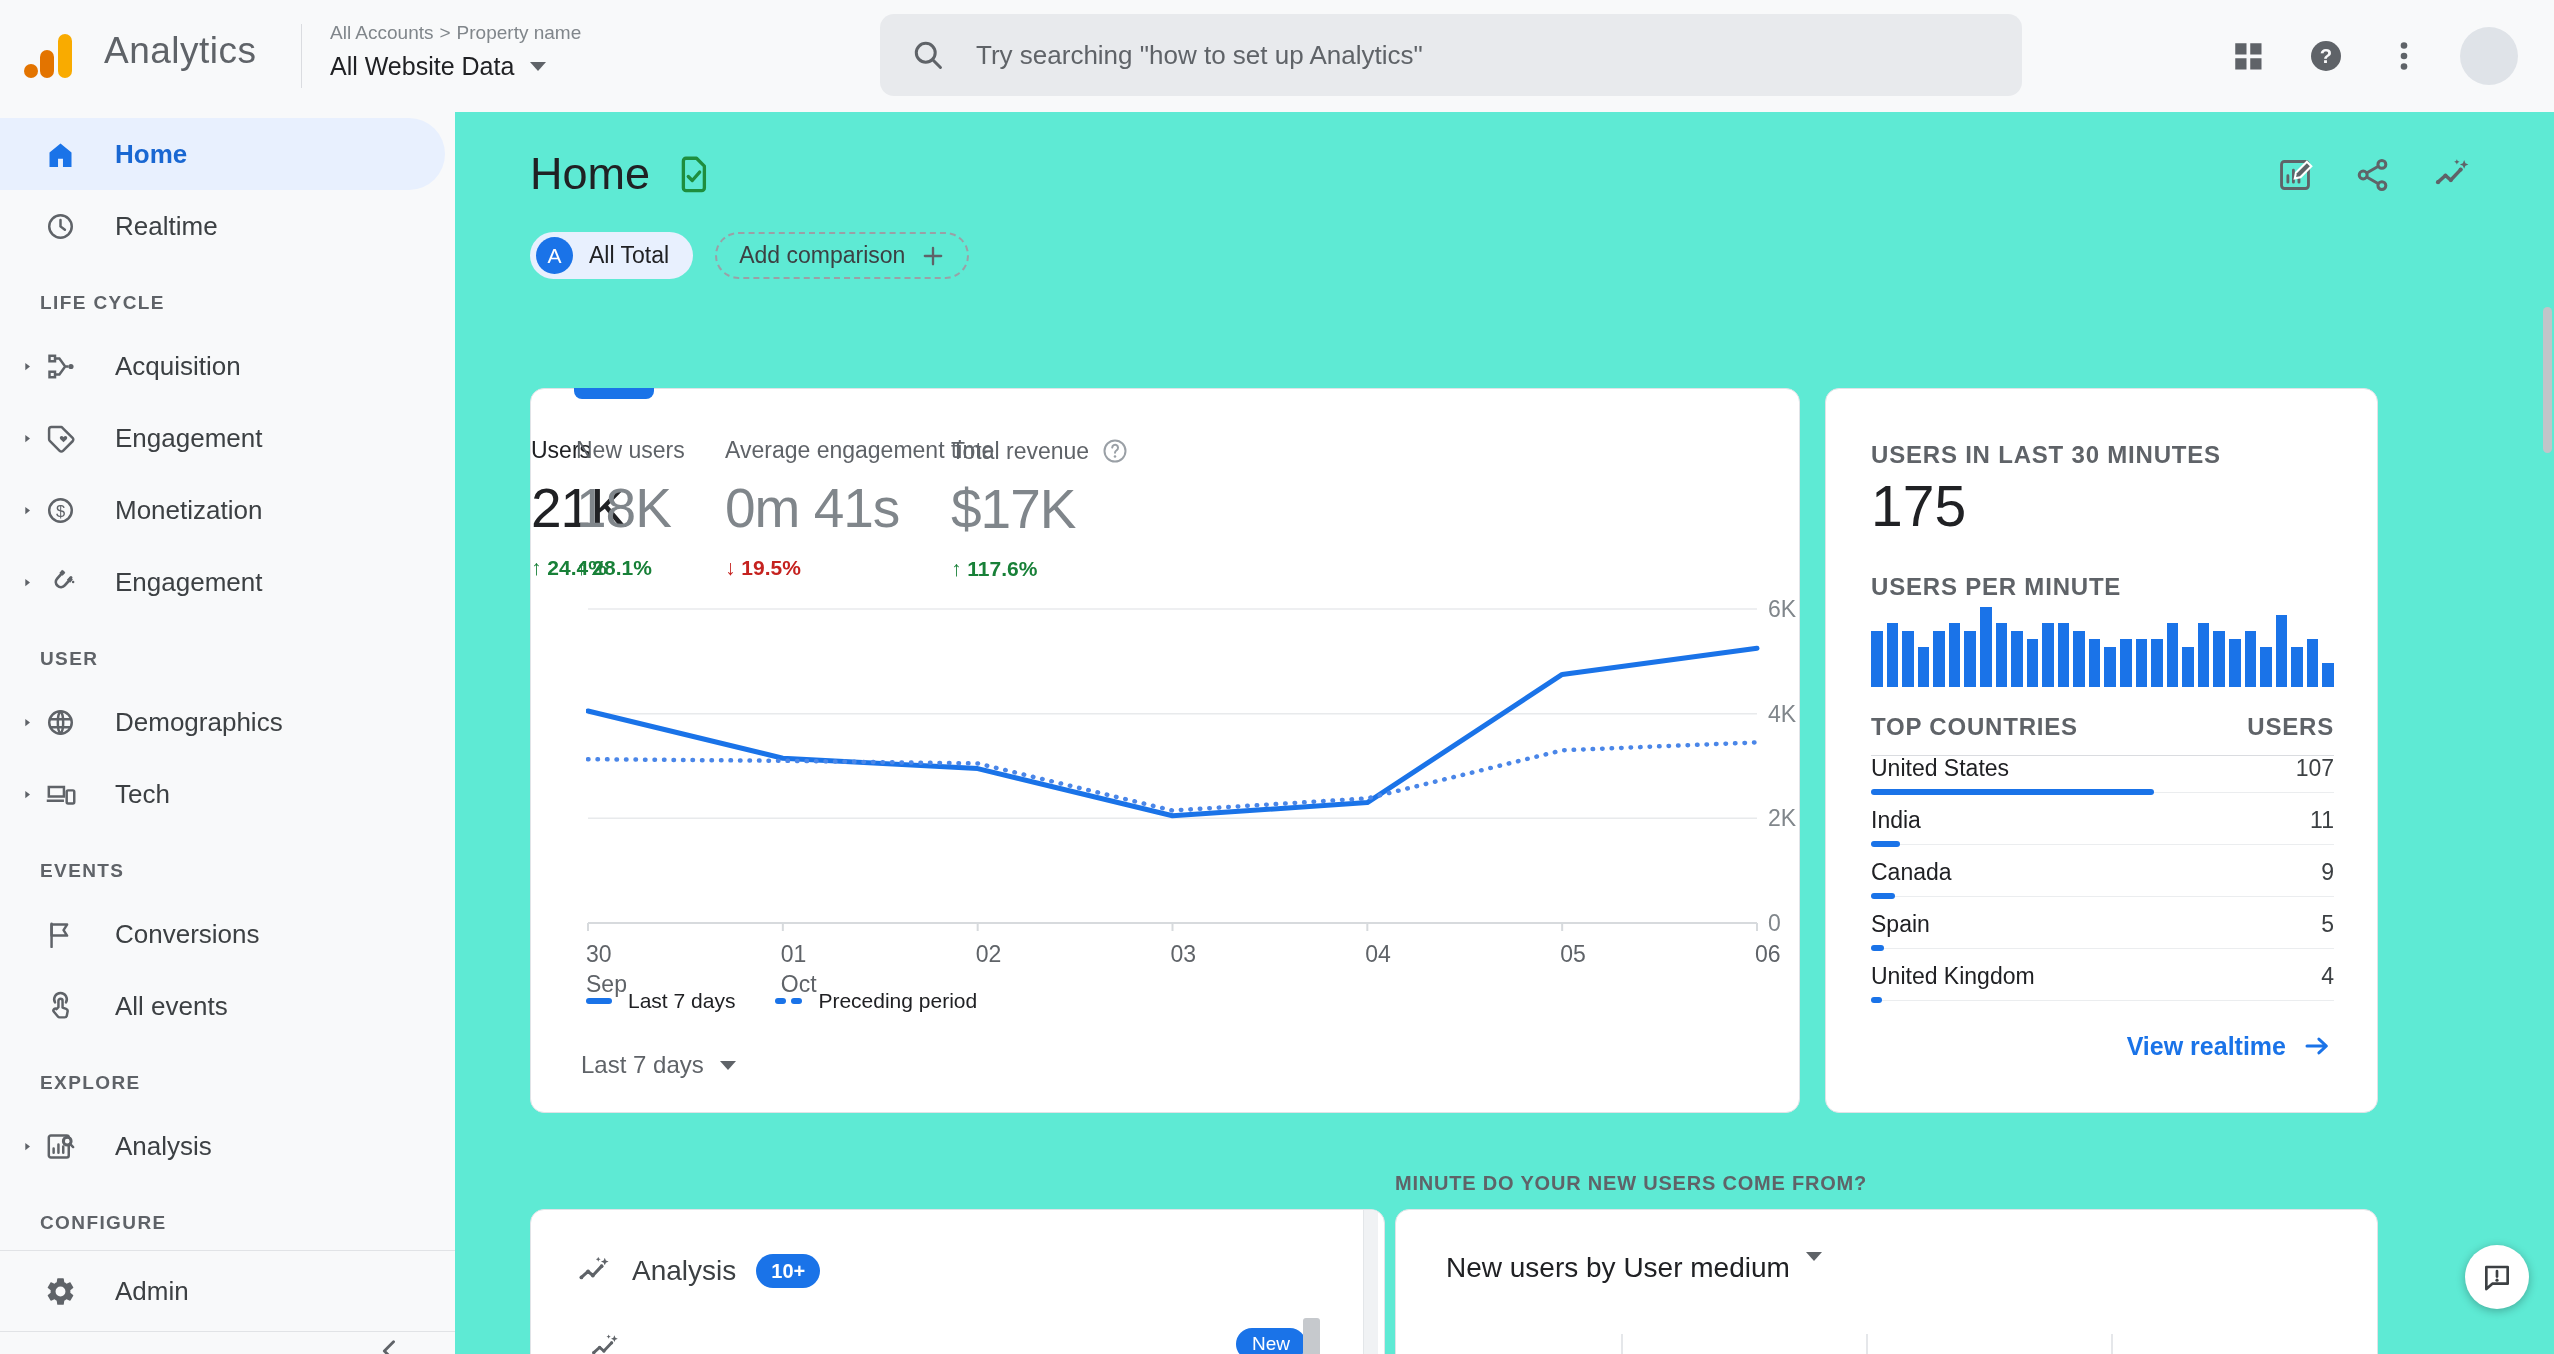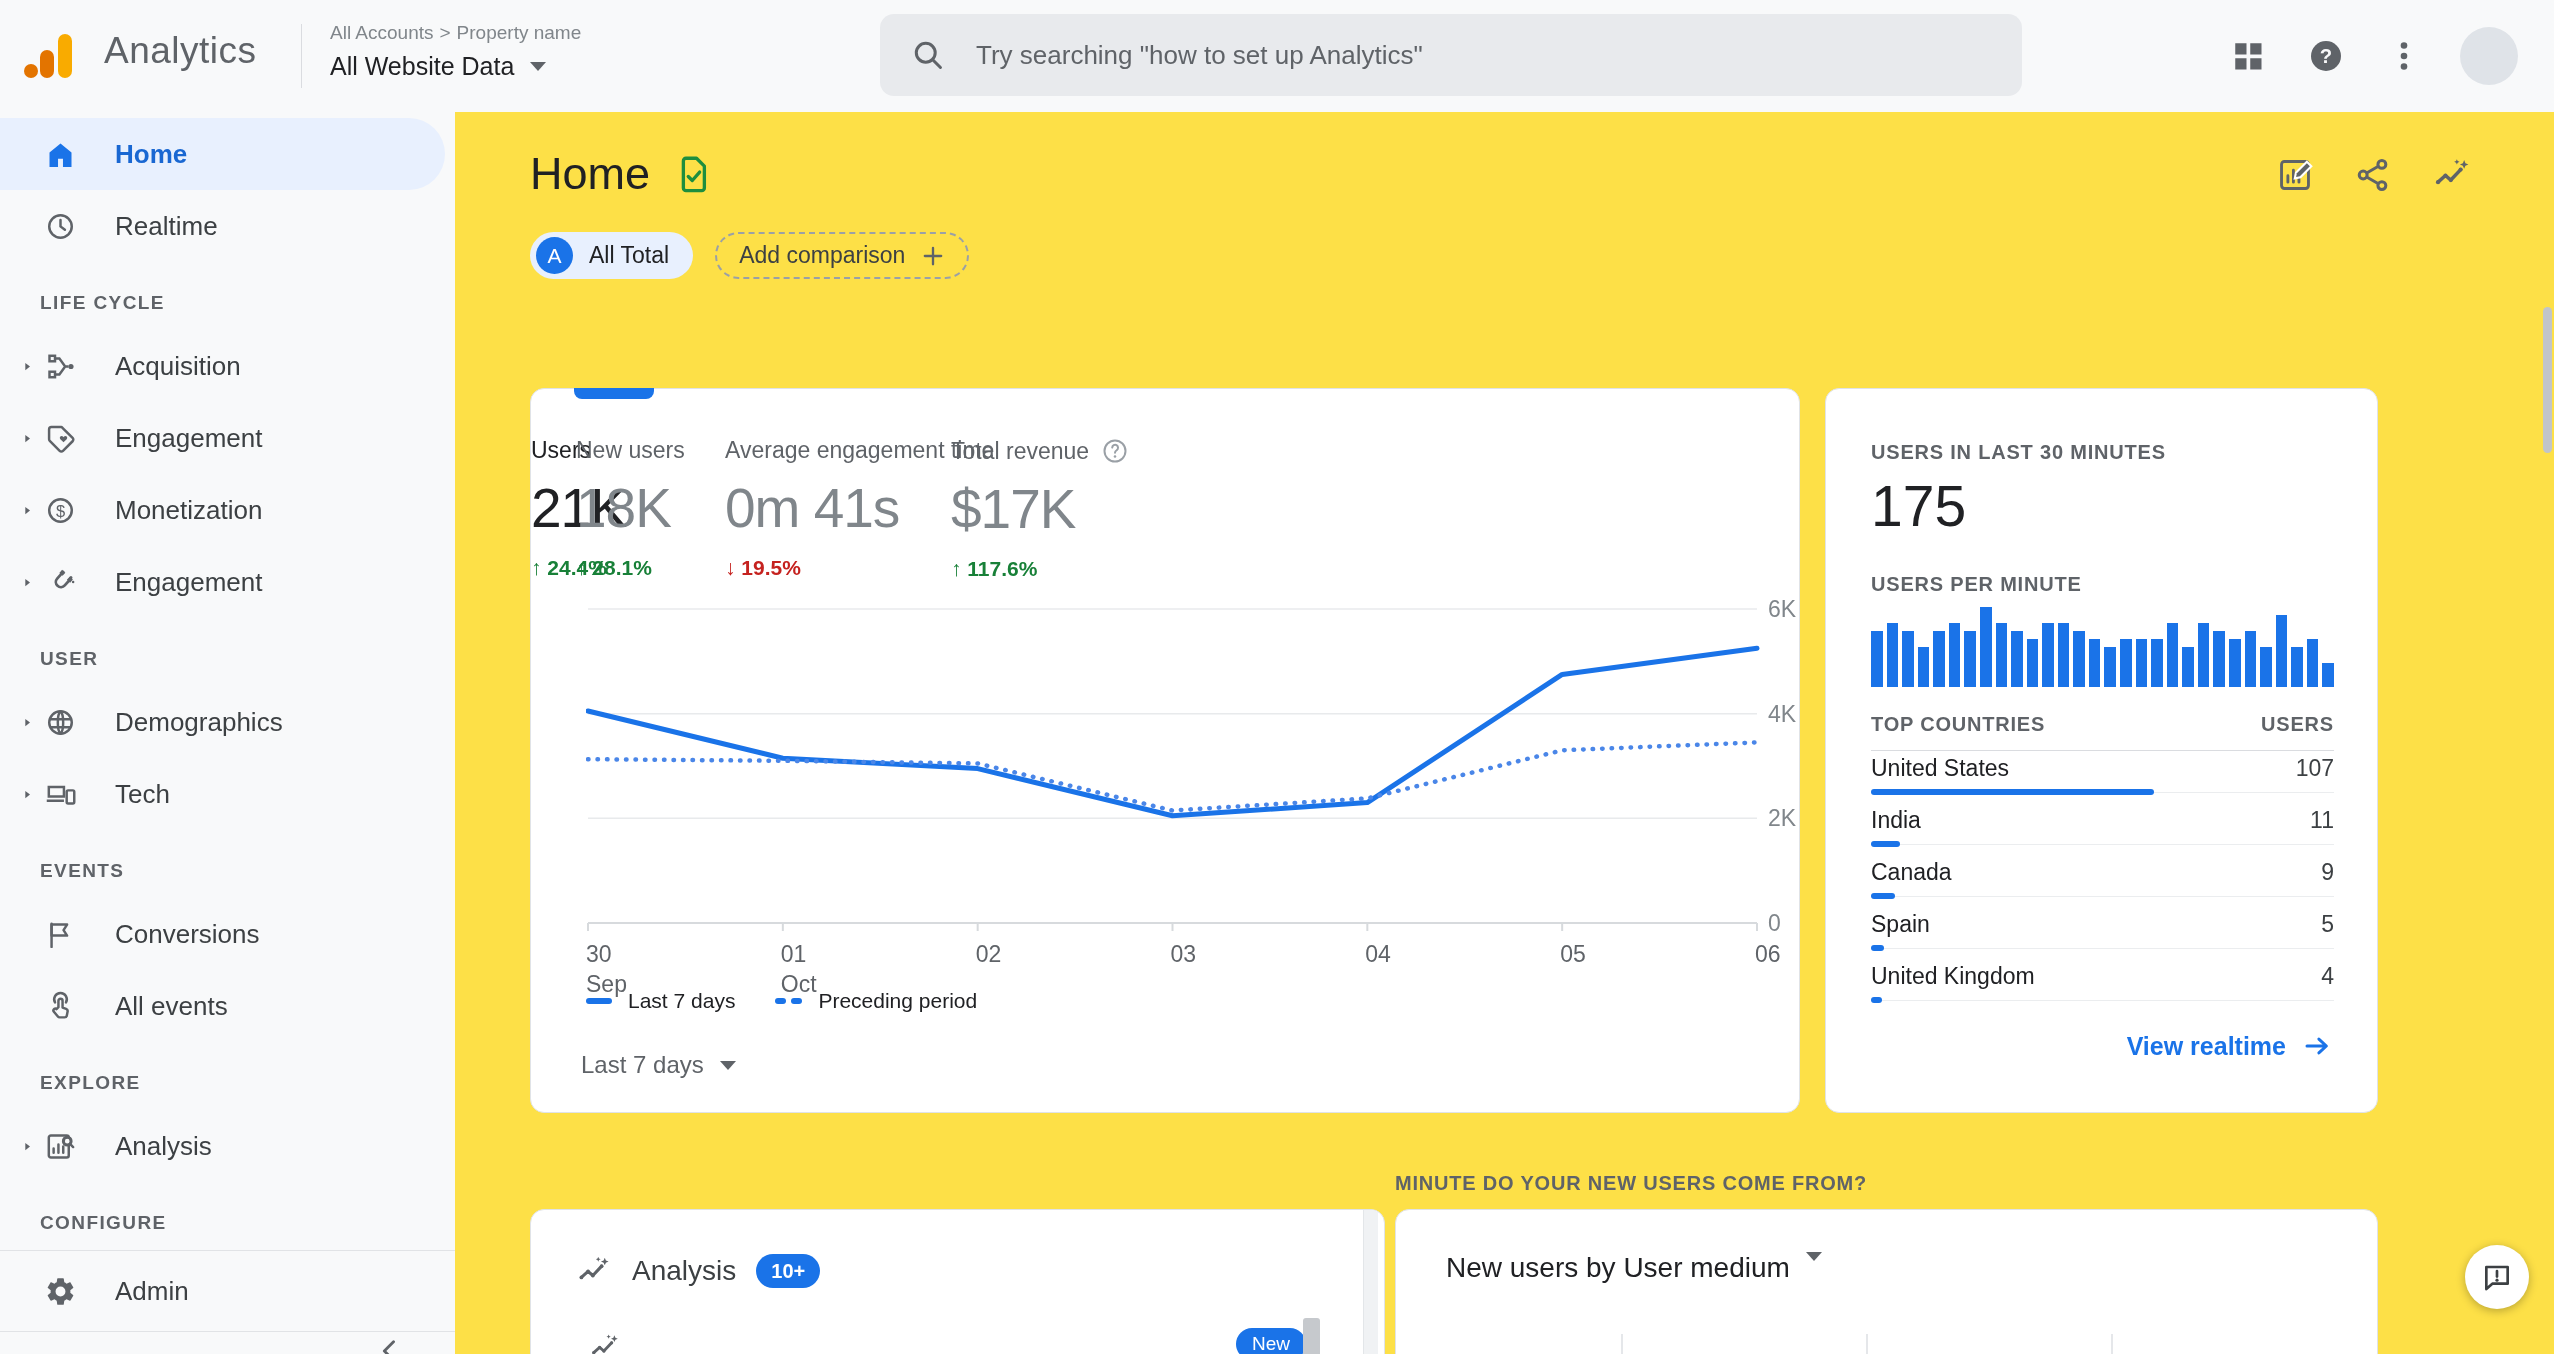--- a/index.html
+++ b/index.html
@@ -1,18 +1,18 @@
 <!DOCTYPE html>
 <html><head>
 <meta charset="utf-8">
 <style>
   * { margin:0; padding:0; box-sizing:border-box; }
   html,body { width:2554px; height:1354px; overflow:hidden; }
   body { font-family:"Liberation Sans", sans-serif; background:#f5f6f8; color:#202124; }
-  .app { position:relative; width:2554px; height:1354px; background:#fde047; overflow:hidden; }
+  .app { position:relative; width:2554px; height:1354px; background:#5eead4; overflow:hidden; }
 
   
   .topbar { position:absolute; top:0; left:0; right:0; height:112px; background:#f8f9fa; }
   .logo { position:absolute; left:22px; top:26px; width:60px; height:60px; }
   .logo .bar-tall { position:absolute; left:36px; top:8px; width:14px; height:44px; border-radius:7px; background:#f9ab00; }
   .logo .bar-mid  { position:absolute; left:18px; top:24px; width:14px; height:28px; border-radius:7px; background:#e37400; }
   .logo .dot      { position:absolute; left:2px;  top:38px; width:14px; height:14px; border-radius:50%; background:#e37400; }
   .product-name { position:absolute; left:104px; top:30px; font-size:37px; color:#5f6368; letter-spacing:.5px; }
   .topbar-divider { position:absolute; left:301px; top:24px; width:1px; height:64px; background:#dadce0; }
   .breadcrumb { position:absolute; left:330px; top:22px; font-size:19px; color:#80868b; }
@@ -73,21 +73,21 @@
 
   .line-chart { position:absolute; left:55px; top:205px; }
   .legend { position:absolute; left:55px; top:600px; display:flex; align-items:center; font-size:21px; color:#202124; }
   .legend .sample { display:flex; align-items:center; margin-right:16px; }
   .legend .entry { display:flex; align-items:center; margin-right:40px; }
   .dash { width:26px; height:6px; border-radius:3px; background:#1a73e8; }
   .dot-dash { width:11px; height:6px; border-radius:3px; background:#1a73e8; margin-right:5px; }
   .range-selector { position:absolute; left:50px; top:662px; display:flex; align-items:center; font-size:24px; color:#5f6368; cursor:pointer; }
 
   .realtime-card { left:1370px; top:276px; width:553px; height:725px; padding:0 45px; }
-  .rt-label { font-size:20px; letter-spacing:.8px; color:#5f6368; font-weight:bold; }
+  .rt-label { font-size:24px; letter-spacing:.8px; color:#5f6368; font-weight:bold; }
   .rt-users { position:absolute; left:45px; top:84px; font-size:57px; color:#202124; }
   .rt-l1 { position:absolute; left:45px; top:52px; }
   .rt-l2 { position:absolute; left:45px; top:184px; }
   .minute-bars { position:absolute; left:45px; top:218px; width:463px; height:80px; display:flex; align-items:flex-end; gap:4px; }
   .minute-bars .bar { flex:1; background:#1a73e8; }
   .countries-header { position:absolute; left:45px; top:324px; width:463px; display:flex; justify-content:space-between; border-bottom:1px solid #dadce0; padding-bottom:14px; }
   .countries { position:absolute; left:45px; top:358px; width:463px; }
   .c-row { height:52px; position:relative; }
   .c-line { display:flex; justify-content:space-between; align-items:center; padding-top:8px; font-size:23px; }
   .c-name { color:#202124; } .c-val { color:#3c4043; }

